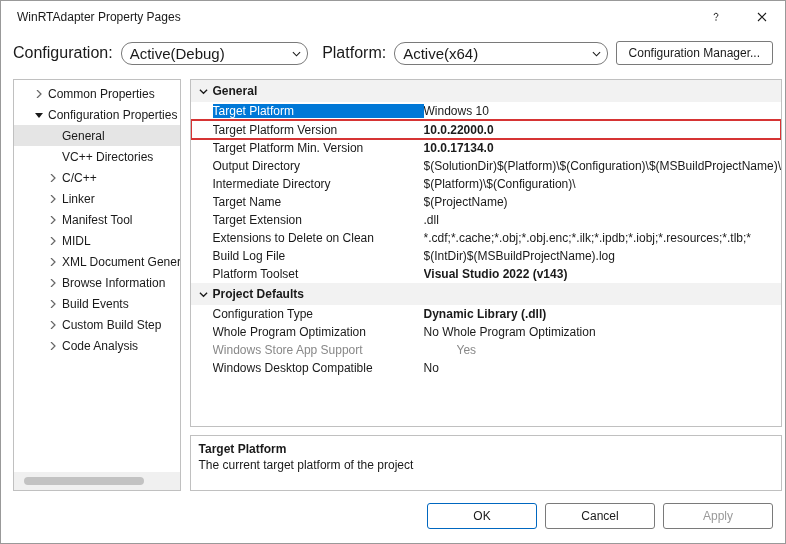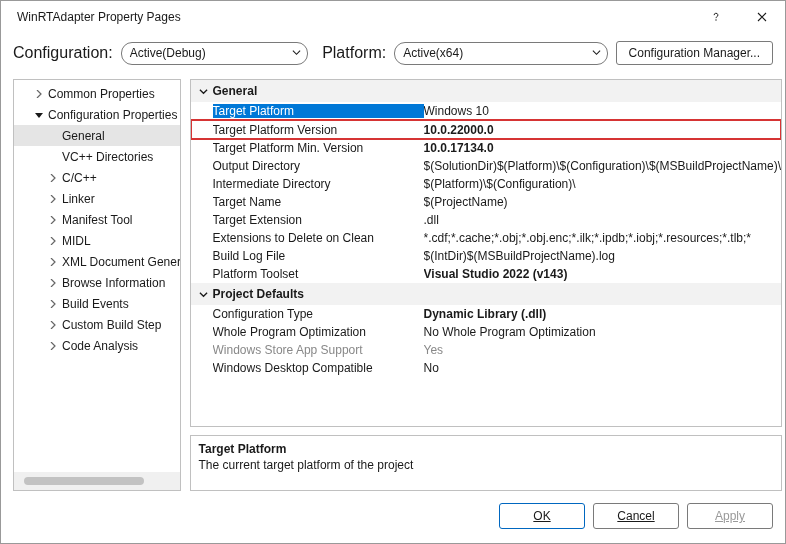--- a/index.html
+++ b/index.html
@@ -5,21 +5,21 @@
   * { box-sizing: border-box; }
   html, body { margin: 0; padding: 0; font-family: "Segoe UI", Tahoma, sans-serif; font-size: 12px; color: #1a1a1a; background: #fff; }
   .window { width: 786px; height: 544px; background: #fff; border: 1px solid #999; display: flex; flex-direction: column; }
   .titlebar { height: 32px; display: flex; align-items: center; padding-left: 16px; }
   .titlebar-title { flex: 1; font-size: 12px; }
   .titlebar-btn { width: 46px; height: 32px; display: flex; align-items: center; justify-content: center; font-size: 14px; color: #1a1a1a; cursor: pointer; }
   .titlebar-btn.help svg { width:12px; height:12px; }
   .titlebar-btn.close svg { width: 10px; height: 10px; }
   .topbar { display: flex; align-items: center; padding: 8px 12px 14px 12px; gap: 8px; }
   .topbar-label { font-size: 16px; }
-  .combo { position: relative; flex: 1; border: 1px solid #7a7a7a; border-radius: 11px; height: 23px; display: flex; align-items: center; padding: 0 22px 0 8px; background: #fff; font-size: 12px; cursor: pointer; }
+  .combo { position: relative; flex: 1; border: 1px solid #7a7a7a; border-radius: 11px; height: 23px; display: flex; align-items: center; padding: 0 22px 0 8px; background: #fff; font-size: 15px; cursor: pointer; }
   .combo .chev { position: absolute; right: 6px; top: 50%; transform: translateY(-50%); }
   .combo .chev svg { width: 9px; height: 9px; }
   .btn { border: 1px solid #7a7a7a; border-radius: 3px; height: 24px; padding: 0 12px; display: flex; align-items: center; background: #fff; font-size: 12px; cursor: pointer; }
   .body { flex: 1; display: flex; padding: 0 3px 8px 12px; gap: 9px; overflow: hidden; }
   .tree { width: 186px; border: 1px solid #c0c0c0; overflow-x: auto; overflow-y: hidden; padding-top: 3px; display: flex; flex-direction: column; }
   .tree-content { flex: 1; min-width: 210px; }
   .tnode { display: flex; align-items: center; height: 21px; padding-left: 4px; white-space: nowrap; cursor: pointer; }
   .tnode .exp { width: 14px; display: inline-flex; justify-content: center; align-items: center; }
   .tnode .exp svg { width: 8px; height: 8px; }
   .tnode .lbl { padding-left: 2px; }
@@ -36,25 +36,25 @@
   .ghdr .chev svg { width: 9px; height: 9px; }
   .row { display: flex; height: 18px; align-items: center; padding-left: 22px; }
   .row .k { width: 211px; white-space: nowrap; overflow: hidden; text-overflow: ellipsis; }
   .row .v { flex: 1; white-space: nowrap; overflow: hidden; text-overflow: ellipsis; }
   .row.selected { color: #fff; }
   .row.selected .k { background: #0078d7; }
   .row.selected .v { color: #1a1a1a; }
   .row.highlight-box { outline: 2px solid #d63434; outline-offset: -1px; height: 19px; }
   .row .v.bold { font-weight: bold; }
   .row .k.dim { color: #888; }
-  .row .v.dim { color: #888; }
+  .row .v.dim { color: #888; margin-left: 33px; }
   .desc { border: 1px solid #c0c0c0; padding: 6px 8px; height: 56px; }
   .desc-title { font-weight: bold; margin-bottom: 2px; }
   .footer { display: flex; justify-content: flex-end; gap: 8px; padding: 4px 12px 14px 12px; }
-  .f-btn { width: 86px; height: 26px; border: 1px solid #7a7a7a; border-radius: 3px; background: #fff; display: flex; align-items: center; justify-content: center; font-size: 12px; cursor: pointer; text-decoration: underline; }
+  .f-btn { width: 110px; height: 26px; border: 1px solid #7a7a7a; border-radius: 3px; background: #fff; display: flex; align-items: center; justify-content: center; font-size: 12px; cursor: pointer; }
   .f-btn.default { border-color: #0067c0; }
   .f-btn.disabled { color: #9a9a9a; cursor: default; }
 </style>
 </head>
 <body>
 
 <div class="window">
 
   <div class="titlebar">
     <div class="titlebar-title">WinRTAdapter Property Pages</div>

